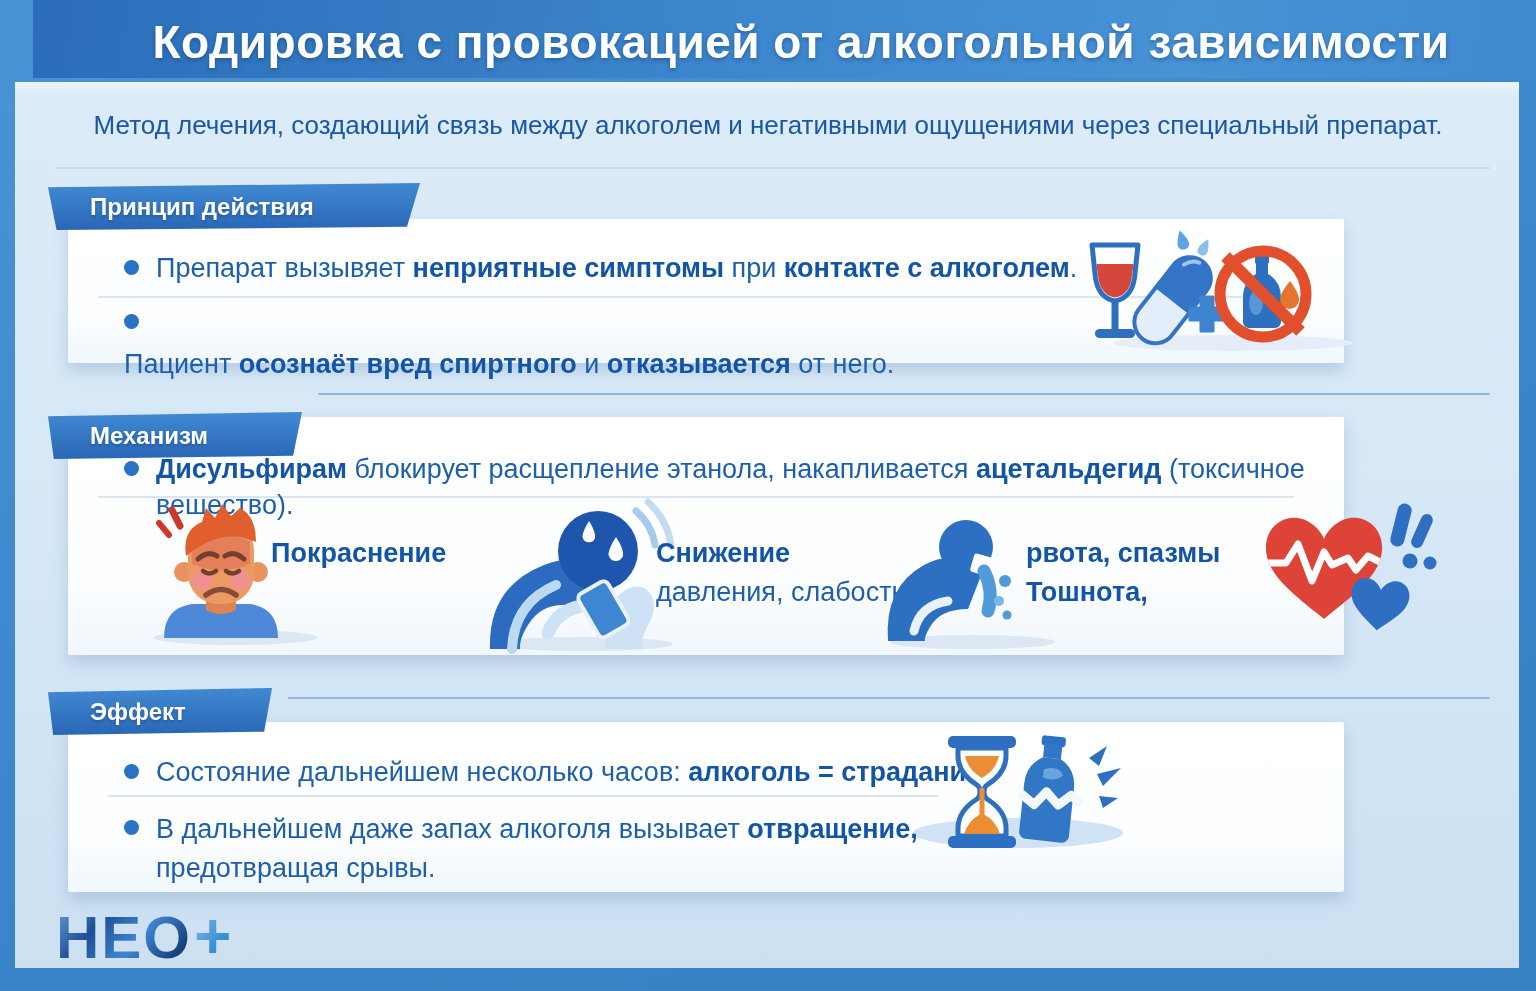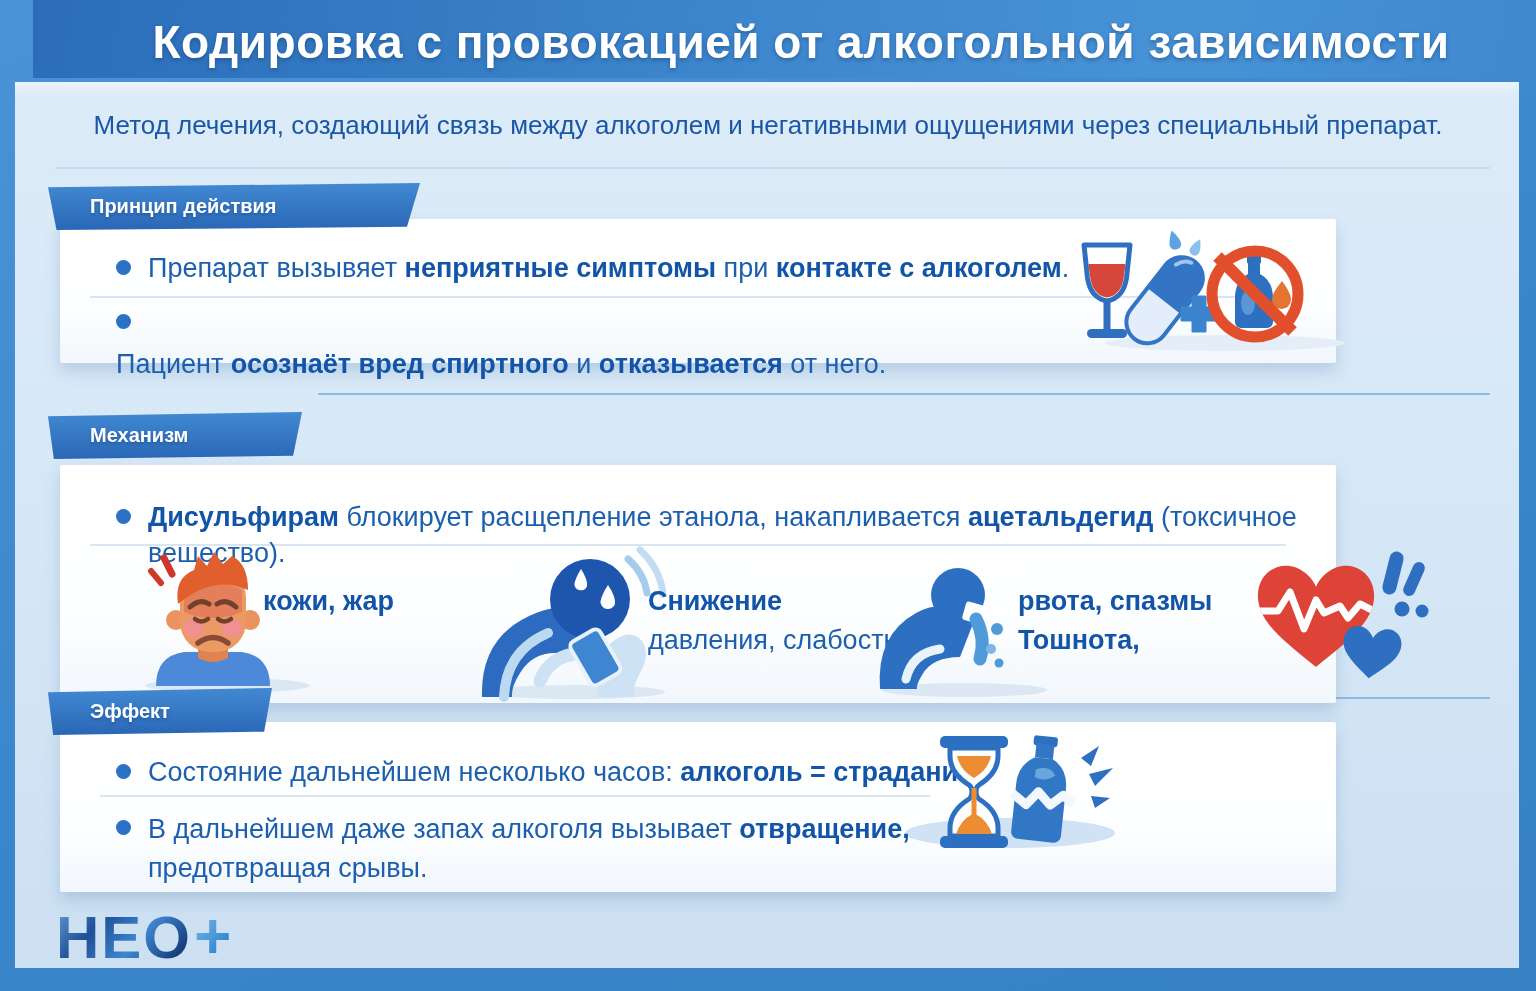--- a/index.html
+++ b/index.html
@@ -18,31 +18,31 @@
     font-size:26px;color:#1a57a6;}
   .rule{position:absolute;height:2px;border-radius:2px;}
   .r1{left:55px;right:46px;top:167px;background:#c6dbee;}
   .r2{left:318px;right:46px;top:393px;background:#8fb9e0;}
   .r3{left:288px;right:46px;top:697px;background:#8fb9e0;}
   
   .banner{position:absolute;height:47px;z-index:3;
     background:linear-gradient(180deg,#4189d2,#2a67b6);
     clip-path:polygon(0 9%,100% 0,96.5% 93%,2.3% 100%);
     filter:drop-shadow(0 4px 5px rgba(40,80,140,.35));}
-  .banner span{display:block;padding-left:42px;line-height:47px;font-size:20px;font-weight:700;
+  .banner span{display:block;padding-left:42px;line-height:47px;font-size:24px;font-weight:700;
     color:#fff;text-shadow:0 2px 3px rgba(20,60,110,.4);}
   .banner1{left:48px;top:183px;width:372px;}
   .banner2{left:48px;top:412px;width:254px;}
   .banner3{left:48px;top:688px;width:224px;}
   
-  .card{position:absolute;left:60px;width:1276px;z-index:1;
+  .card{position:absolute;left:68px;width:1276px;z-index:1;
     background:linear-gradient(180deg,#ffffff 0%,#fdfeff 65%,#f1f7fc 100%);
     border-radius:2px;box-shadow:0 8px 16px rgba(90,130,175,.28);}
   .card1{top:219px;height:144px;}
-  .card2{top:417px;height:238px;margin-top:48px;}
+  .card2{top:417px;height:238px;}
   .card3{top:722px;height:170px;}
   .cdivider{position:absolute;left:30px;right:50px;height:2px;background:#d9e6f2;z-index:0;}
   .card1 .cd{top:77px;}
   .card2 .cd{top:79px;}
   .card3 .cd{top:73px;right:auto;width:830px;left:40px;}
   
   .bullet{position:absolute;display:flex;align-items:flex-start;gap:17px;z-index:2;
     color:#1c5fae;font-size:27px;line-height:36px;}
   .bullet p{margin:0;}
   .dot{flex:none;width:15px;height:15px;border-radius:50%;background:#2a72c6;margin-top:10px;}
@@ -171,21 +171,21 @@
       <path d="M40 58 q-4 -26 16 -34 l4 -14 9 10 7 -14 9 12 9 -8 q16 8 16 34 q-34 -16 -70 14 z" fill="#e05f2c"></path>
       <circle cx="56" cy="82" r="10" fill="#f19090"></circle>
         <circle cx="94" cy="82" r="10" fill="#f19090"></circle>
       <path d="M52 61 q10 -9 19 -3" stroke="#74402e" stroke-width="5" fill="none" stroke-linecap="round"></path>
       <path d="M98 61 q-10 -9 -19 -3" stroke="#74402e" stroke-width="5" fill="none" stroke-linecap="round"></path>
       <path d="M57 73 q6 5 13 0" stroke="#74402e" stroke-width="4.5" fill="none" stroke-linecap="round"></path>
       <path d="M80 73 q6 5 13 0" stroke="#74402e" stroke-width="4.5" fill="none" stroke-linecap="round"></path>
       <path d="M60 97 q15 -11 30 0" stroke="#8a4a38" stroke-width="5.5" fill="none" stroke-linecap="round"></path>
     </svg>
     <div class="symlabel sl1">
-      <p><span class="b">кожи, жар</span></p>
+      <p><span class="b">Покраснение</span></p>
     </div>
 
     <svg class="icon i-sweat" width="172" height="148" viewBox="0 0 172 148">
       <path d="M120 148 q-8 -40 18 -58 q16 -10 26 2 q8 12 0 28 q-10 18 -8 28 z" fill="#cde2f4"></path>
       <path d="M4 148 q-2 -62 54 -84 q34 -13 54 4 l-20 38 q-34 -8 -50 18 q-9 14 -8 24 z" fill="#2c6bbf"></path>
       <path d="M26 148 q2 -46 44 -64" stroke="#bcd9f2" stroke-width="10" fill="none" stroke-linecap="round"></path>
       <path d="M62 132 q10 -26 42 -28" stroke="#cde2f4" stroke-width="13" fill="none" stroke-linecap="round"></path>
       <circle cx="112" cy="50" r="40" fill="#1e56ae"></circle>
       <path d="M103 20 q7 11 6 17 a6.5 6.5 0 0 1 -12.6 -2 q1 -6 6.6 -15 z" fill="#ffffff"></path>
       <path d="M130 36 q8 12 7 19 a7.5 7.5 0 0 1 -14.6 -2.2 q1.2 -7 7.6 -16.8 z" fill="#ffffff"></path>

